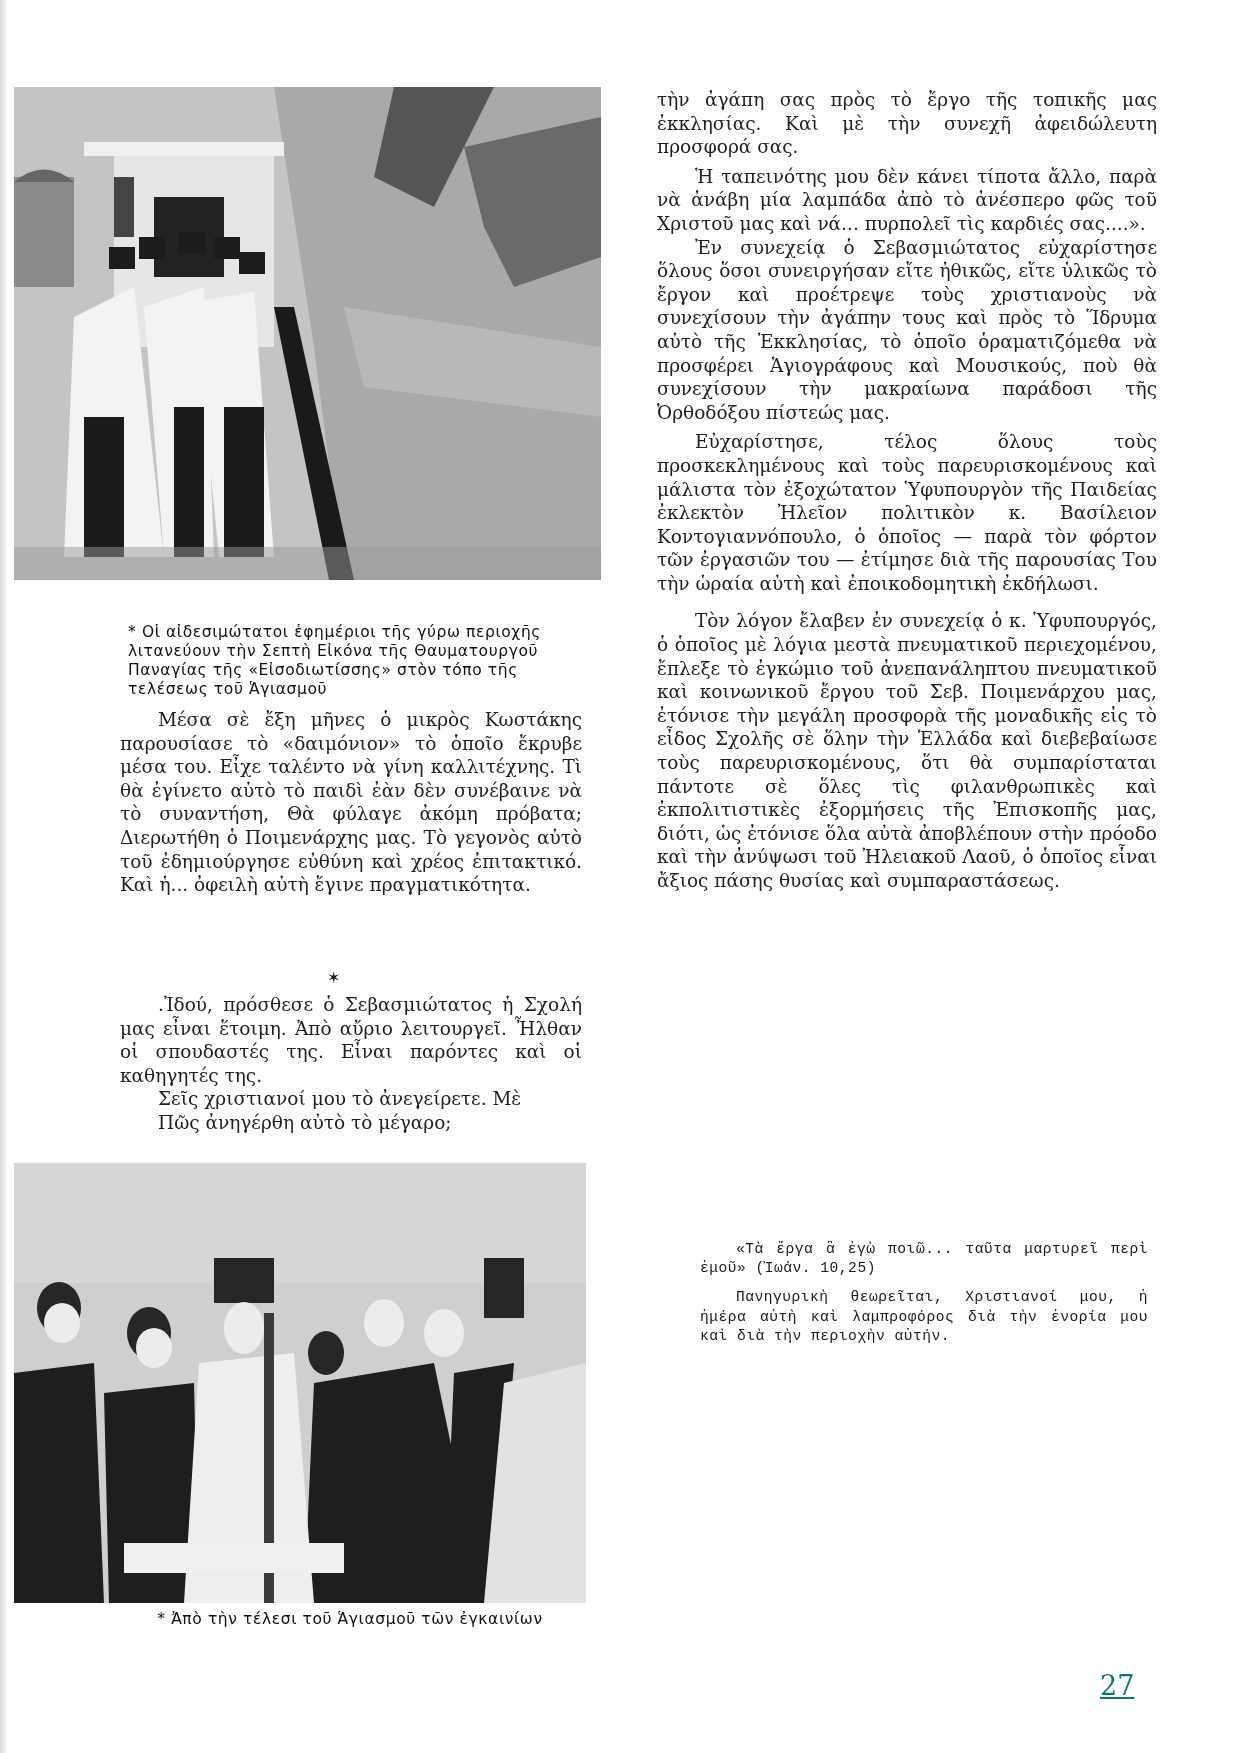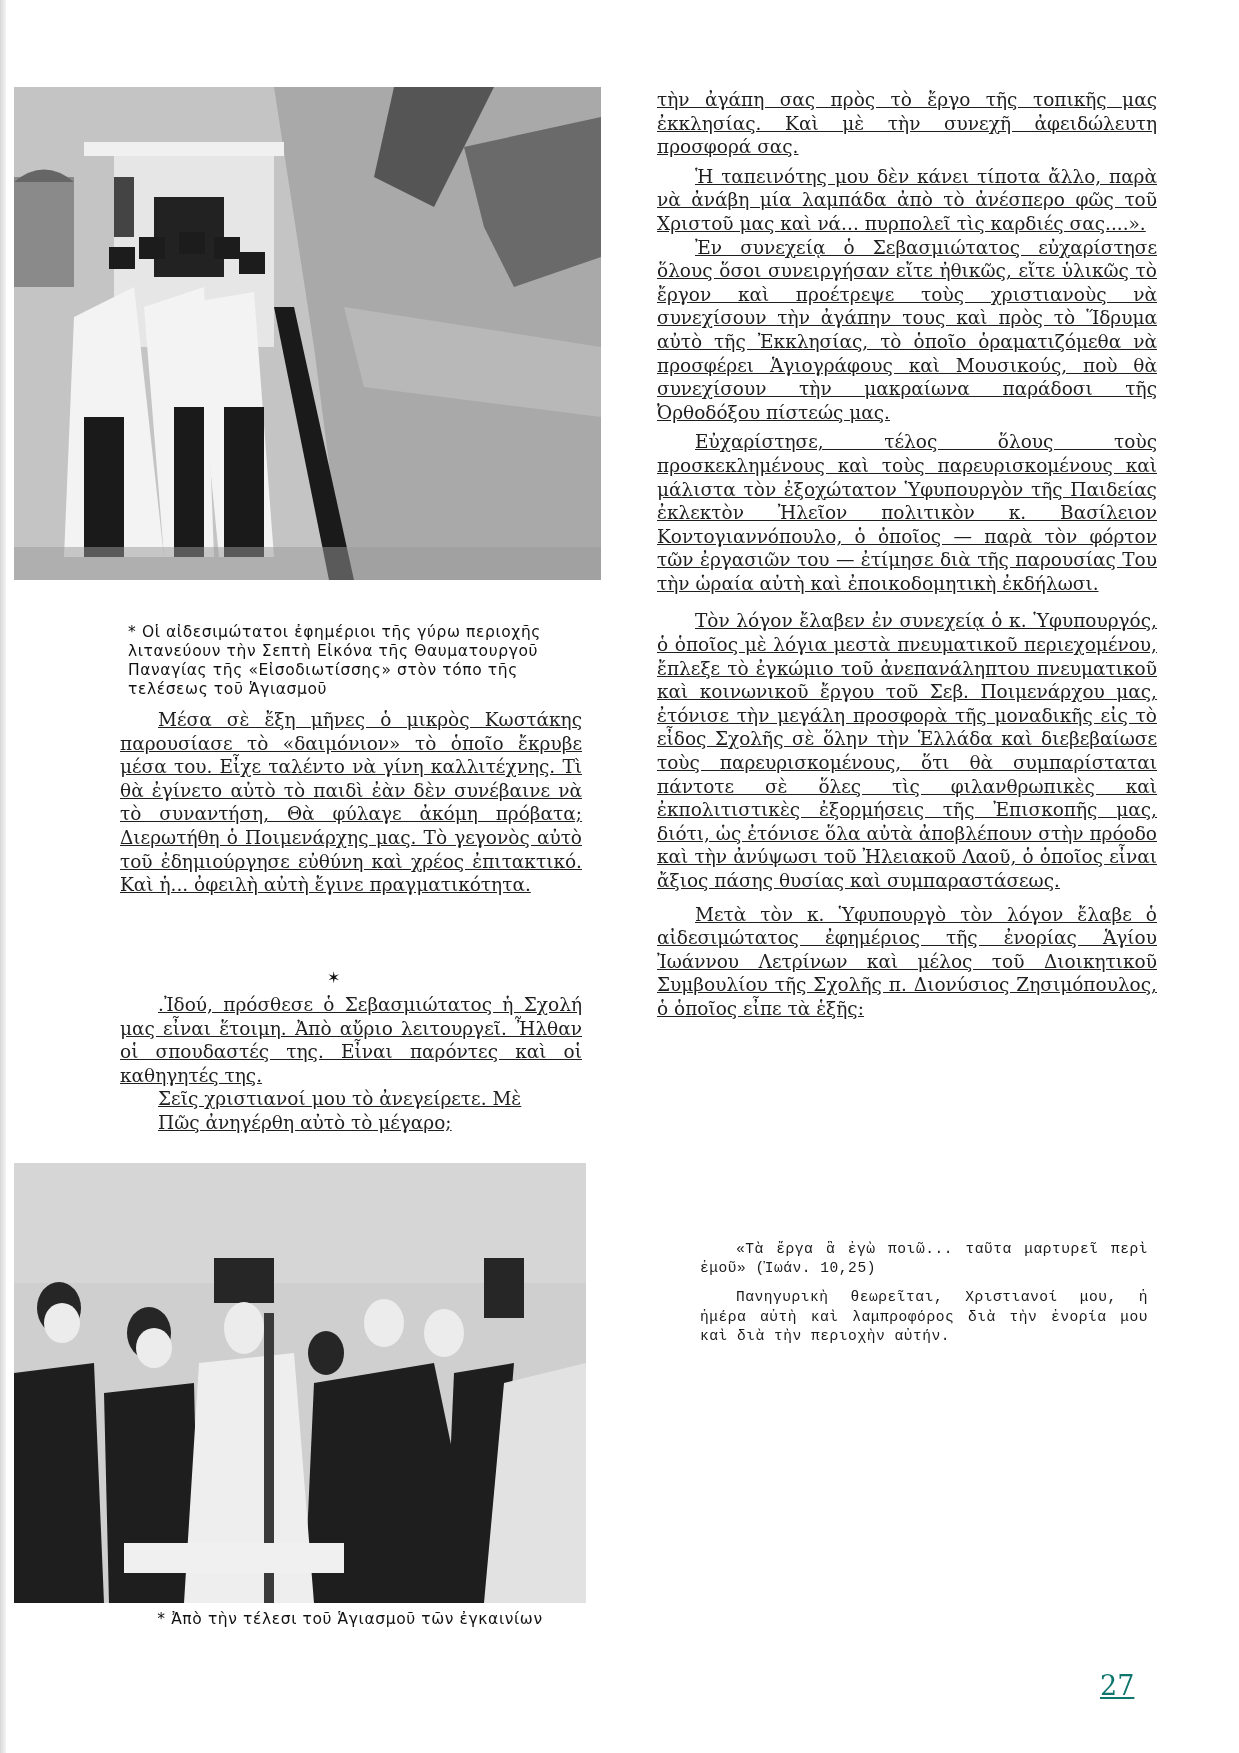--- a/index.html
+++ b/index.html
@@ -9,21 +9,21 @@
   }
   .edge-strip { position: absolute; left: 0; top: 0; width: 6px; height: 1753px;
     background: linear-gradient(to right, #d8d8d8, #f4f4f4); }
   .photo { position: absolute; overflow: hidden; background: #bdbdbd; }
   .photo svg { width: 100%; height: 100%; display: block; }
   .caption {
     position: absolute; font-family: "DejaVu Sans", "Liberation Sans", sans-serif;
     font-size: 15.5px; line-height: 19px; color: #111; letter-spacing: 0.6px;
   }
   .col { position: absolute; font-size: 18.5px; line-height: 23.6px; color: #1f1f1f; text-align: justify; }
-  .col p { margin: 0; text-indent: 38px; text-decoration: underline; }
+  .col p { margin: 0; text-indent: 38px; }
   .col p + p { margin-top: 6px; }
   .col p.tight { margin-top: 0; }
   .col p.noindent { text-indent: 0; }
   .sep-star { position: absolute; font-size: 16px; color: #111; }
   .quote { position: absolute; font-family: "DejaVu Sans", "Liberation Sans", sans-serif;
     font-size: 14.6px; line-height: 19.2px; color: #1a1a1a; text-align: justify; letter-spacing: 0.5px; }
   .quote p { margin: 0; text-indent: 36px; font-family: Liberation Mono, monospace; }
   .quote p + p { margin-top: 10px; }
   .quote p.cont { margin-top: 0; }
   .page-number { position: absolute; font-size: 27px; color: #0f766e; text-decoration: underline; }
@@ -121,21 +121,20 @@
 </div>
 
 <div class="caption" style="left:110px; top:1610px; width:480px;text-align:center;">* Ἀπὸ τὴν τέλεσι τοῦ Ἁγιασμοῦ τῶν ἐγκαινίων</div>
 
 <div class="col" style="left:657px; top:88px; width:500px;">
   <p class="noindent">τὴν ἀγάπη σας πρὸς τὸ ἔργο τῆς τοπικῆς μας ἐκκλησίας. Καὶ μὲ τὴν συνεχῆ ἀφειδώλευτη προσφορά σας.</p>
   <p>Ἡ ταπεινότης μου δὲν κάνει τίποτα ἄλλο, παρὰ νὰ ἀνάβη μία λαμπάδα ἀπὸ τὸ ἀνέσπερο φῶς τοῦ Χριστοῦ μας καὶ νά... πυρπολεῖ τὶς καρδιές σας....».</p>
   <p class="tight">Ἐν συνεχείᾳ ὁ Σεβασμιώτατος εὐχαρίστησε ὅλους ὅσοι συνειργήσαν εἴτε ἠθικῶς, εἴτε ὑλικῶς τὸ ἔργον καὶ προέτρεψε τοὺς χριστιανοὺς νὰ συνεχίσουν τὴν ἀγάπην τους καὶ πρὸς τὸ Ἵδρυμα αὐτὸ τῆς Ἐκκλησίας, τὸ ὁποῖο ὁραματιζόμεθα νὰ προσφέρει Ἁγιογράφους καὶ Μουσικούς, ποὺ θὰ συνεχίσουν τὴν μακραίωνα παράδοσι τῆς Ὀρθοδόξου πίστεώς μας.</p>
   <p>Εὐχαρίστησε, τέλος ὅλους τοὺς προσκεκλημένους καὶ τοὺς παρευρισκομένους καὶ μάλιστα τὸν ἐξοχώτατον Ὑφυπουργὸν τῆς Παιδείας ἐκλεκτὸν Ἠλεῖον πολιτικὸν κ. Βασίλειον Κοντογιαννόπουλο, ὁ ὁποῖος — παρὰ τὸν φόρτον τῶν ἐργασιῶν του — ἐτίμησε διὰ τῆς παρουσίας Του τὴν ὡραία αὐτὴ καὶ ἐποικοδομητικὴ ἐκδήλωσι.</p>
   <p style="margin-top:14px">Τὸν λόγον ἔλαβεν ἐν συνεχείᾳ ὁ κ. Ὑφυπουργός, ὁ ὁποῖος μὲ λόγια μεστὰ πνευματικοῦ περιεχομένου, ἔπλεξε τὸ ἐγκώμιο τοῦ ἀνεπανάληπτου πνευματικοῦ καὶ κοινωνικοῦ ἔργου τοῦ Σεβ. Ποιμενάρχου μας, ἐτόνισε τὴν μεγάλη προσφορὰ τῆς μοναδικῆς εἰς τὸ εἶδος Σχολῆς σὲ ὅλην τὴν Ἑλλάδα καὶ διεβεβαίωσε τοὺς παρευρισκομένους, ὅτι θὰ συμπαρίσταται πάντοτε σὲ ὅλες τὶς φιλανθρωπικὲς καὶ ἐκπολιτιστικὲς ἐξορμήσεις τῆς Ἐπισκοπῆς μας, διότι, ὡς ἐτόνισε ὅλα αὐτὰ ἀποβλέπουν στὴν πρόοδο καὶ τὴν ἀνύψωσι τοῦ Ἠλειακοῦ Λαοῦ, ὁ ὁποῖος εἶναι ἄξιος πάσης θυσίας καὶ συμπαραστάσεως.</p>
-  <p style="margin-top:10px">Μετὰ τὸν κ. Ὑφυπουργὸ τὸν λόγον ἔλαβε ὁ αἰδεσιμώτατος ἐφημέριος τῆς ἐνορίας Ἁγίου Ἰωάννου Λετρίνων καὶ μέλος τοῦ Διοικητικοῦ Συμβουλίου τῆς Σχολῆς π. Διονύσιος Ζησιμόπουλος, ὁ ὁποῖος εἶπε τὰ ἑξῆς:</p>
 </div>
 
 <div class="quote" style="left:700px; top:1240px; width:448px;">
   <p>«Τὰ ἔργα ἃ ἐγὼ ποιῶ... ταῦτα μαρτυρεῖ περὶ ἐμοῦ» (Ἰωάν. 10,25)</p>
   <p>Πανηγυρικὴ θεωρεῖται, Χριστιανοί μου, ἡ ἡμέρα αὐτὴ καὶ λαμπροφόρος διὰ τὴν ἐνορία μου καὶ διὰ τὴν περιοχὴν αὐτήν.</p>
 </div>
 
 <div class="page-number" style="left:1100px; top:1670px;">27</div>
 
 </body></html>

